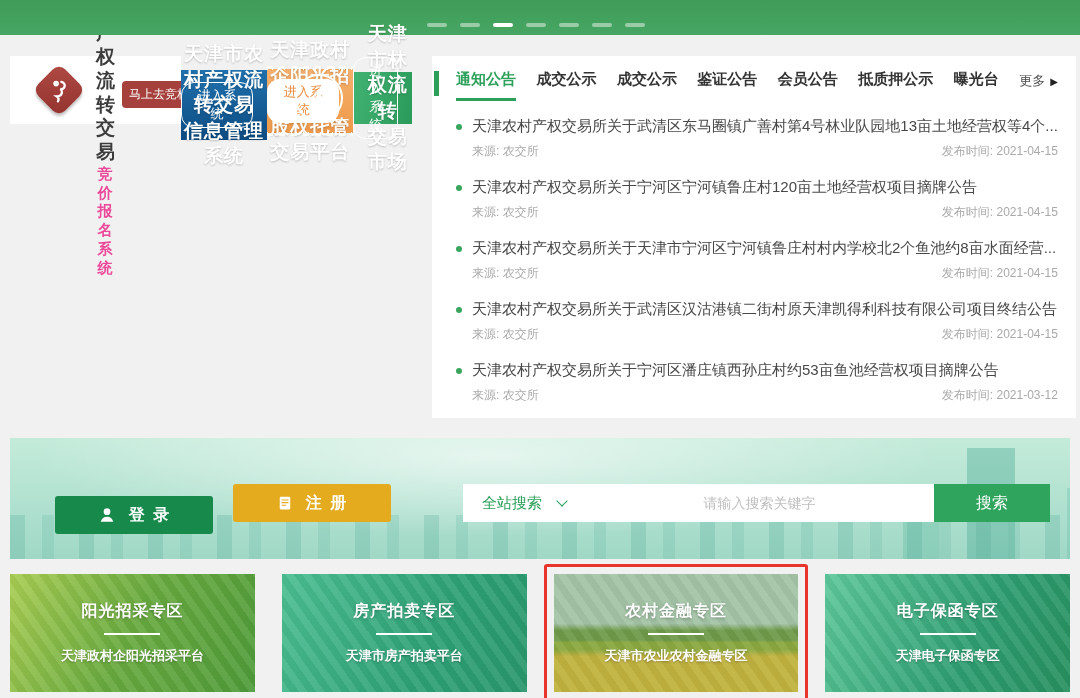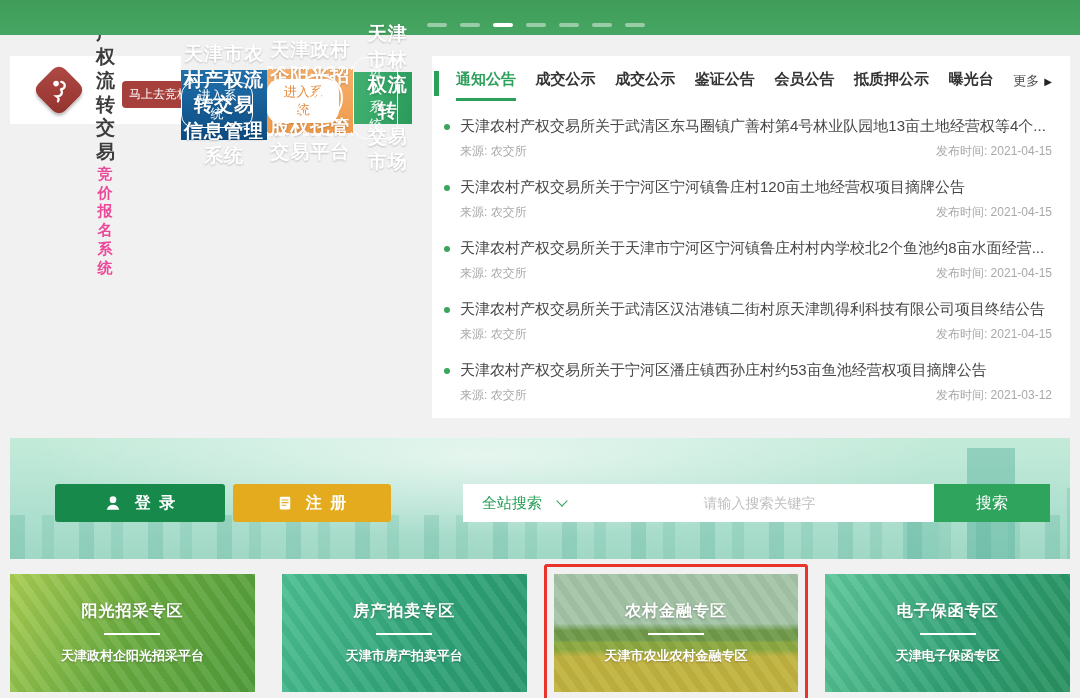--- a/index.html
+++ b/index.html
@@ -44,37 +44,37 @@
   .tree-circle{width:44px;height:44px;border:2px solid #fff;border-radius:50%;flex:none;display:flex;align-items:center;justify-content:center;margin-left:-58px;}
   .banner.green2 .btxt{text-align:center;}
   
   .news-panel{flex:1;background:#fff;padding:14px 18px 6px 0;box-sizing:border-box;position:relative;}
   .accent{position:absolute;left:2px;top:15px;width:5px;height:25px;background:#2ca05a;}
   .tabbar{display:flex;align-items:flex-start;justify-content:space-between;padding-left:24px;}
   .tab{font-size:15px;font-weight:bold;color:#333;cursor:pointer;padding-bottom:9px;white-space:nowrap;}
   .tab.active{color:#2ca05a;border-bottom:3px solid #2ca05a;}
   .more{font-size:13px;color:#4a4a4a;cursor:pointer;display:flex;gap:5px;align-items:center;padding-top:2px;white-space:nowrap;}
   .more-arrow{font-size:10px;color:#222;}
-  .news-list{padding-left:12px;margin-top:6px;}
+  .news-list{padding-left:24px;margin-top:6px;}
   .news-item{padding:10px 0 8px;}
   .title-row{display:flex;align-items:center;gap:10px;}
   .bullet{width:6px;height:6px;border-radius:50%;background:#3aa55d;flex:none;}
   .news-title{font-size:15px;color:#474747;white-space:nowrap;overflow:hidden;text-overflow:ellipsis;cursor:pointer;}
   .meta-row{display:flex;justify-content:space-between;font-size:12px;color:#a9a9a9;margin-top:7px;padding-left:16px;}
   
   .hero{position:relative;margin-top:20px;height:121px;overflow:hidden;
     background:radial-gradient(ellipse at 45% 15%,rgba(255,255,255,.6),transparent 55%),
                linear-gradient(180deg,#c4ebda,#addfce 65%,#a0d8c5);}
   .hero::after{content:"";position:absolute;left:0;right:0;bottom:0;height:44px;opacity:.55;
     background:repeating-linear-gradient(90deg,rgba(78,168,148,.45) 0 15px,transparent 15px 32px,rgba(108,188,166,.5) 32px 44px,transparent 44px 69px);}
   .hero-tower{position:absolute;right:55px;top:10px;width:48px;height:111px;background:rgba(86,178,156,.45);
     box-shadow:-70px 40px 0 -6px rgba(96,186,162,.35),90px 30px 0 -10px rgba(96,186,162,.3);}
   .hero-content{position:absolute;inset:0;z-index:2;}
   .hero-btn{position:absolute;top:46px;height:38px;border:none;border-radius:3px;color:#fff;font-size:16px;font-weight:bold;letter-spacing:2px;display:flex;align-items:center;justify-content:center;gap:12px;cursor:pointer;font-family:inherit;}
-  .login-btn{left:45px;width:170px;background:#17894b;}
+  .login-btn{left:45px;width:158px;background:#17894b;margin-top:12px;}
   .register-btn{left:223px;width:158px;background:#e3ab1d;}
   .search-group{position:absolute;left:453px;top:46px;height:38px;display:flex;}
   .search-scope{width:122px;background:#fff;display:flex;align-items:center;justify-content:center;gap:16px;font-size:15px;color:#2ca05a;cursor:pointer;}
   .chev{width:7px;height:7px;border-right:1.6px solid #2ca05a;border-bottom:1.6px solid #2ca05a;transform:rotate(45deg);margin-top:-4px;}
   .search-input{width:345px;background:#fff;border:none;outline:none;text-align:center;font-size:14px;color:#444;font-family:inherit;}
   .search-input::placeholder{color:#bfbfbf;}
   .search-btn{width:116px;background:#2fa45c;color:#fff;font-size:16px;border:none;cursor:pointer;font-family:inherit;}
   
   .zones{display:flex;gap:27px;margin-top:15px;}
   .zone-wrap{position:relative;flex:1;}

